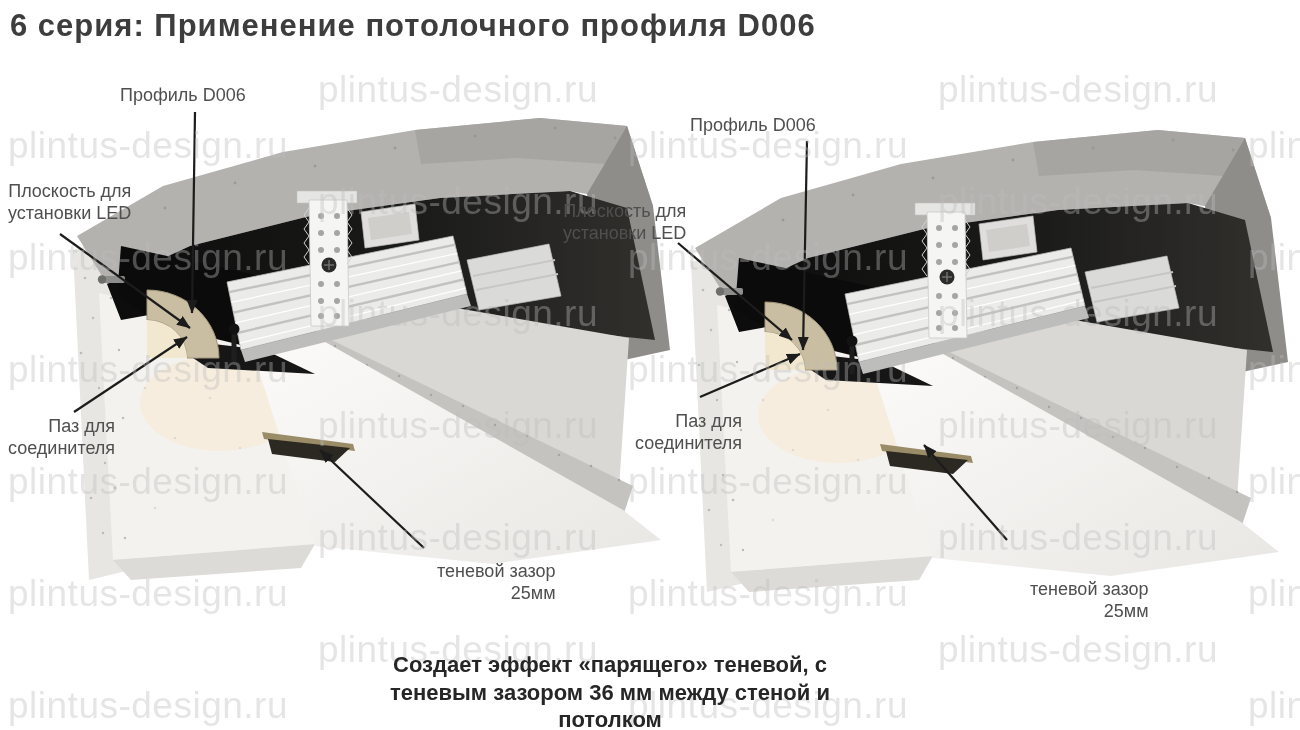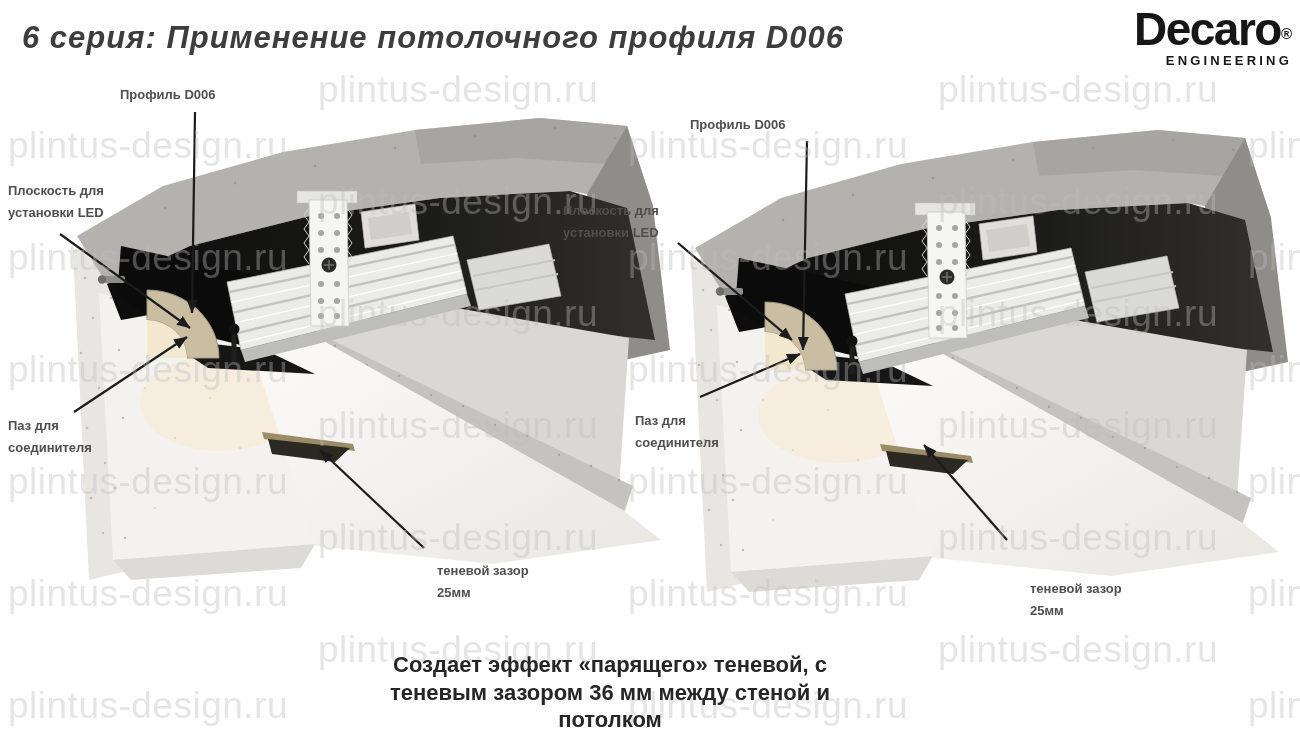--- a/index.html
+++ b/index.html
@@ -1,28 +1,28 @@
 <!DOCTYPE html>
 <html style="--title-color: #3d3d3d; --label-color: #4f4f4f; --caption-color: #262626; --logo-color: #161616; --arrow-color: #1c1c1c; --wm-color: #bdbdbd;"><head>
 <meta charset="utf-8">
 <style>
   html,body{margin:0;padding:0;background:#ffffff;}
   .canvas{position:relative;width:1300px;height:730px;background:#fff;overflow:hidden;
           font-family:"Liberation Sans",sans-serif;}
   svg.scene{position:absolute;left:0;top:0;display:block;}
   .ann{stroke:var(--arrow-color,#1c1c1c);stroke-width:2.2;fill:none;}
   #arr path{fill:var(--arrow-color,#1c1c1c);}
-  .page-title{position:absolute;left:10px;top:8px;margin:12px;font-size:31px;font-weight:700;
-              letter-spacing:1px;color:var(--title-color,#3d3d3d);white-space:nowrap;font-style:italic;}
+  .page-title{position:absolute;left:10px;top:8px;margin:0;font-size:31px;font-weight:700;
+              letter-spacing:1px;color:var(--title-color,#3d3d3d);white-space:nowrap;}
   .logo{position:absolute;right:8px;top:4px;text-align:right;color:var(--logo-color,#161616);}
   .logo .brand{font-size:46px;font-weight:800;letter-spacing:-1.5px;line-height:1.1;}
   .logo .reg{font-size:15px;vertical-align:super;font-weight:700;}
   .logo .sub{font-size:13px;font-weight:700;letter-spacing:3.2px;margin-top:-2px;}
-  .ann-label{position:absolute;font-size:13px;font-weight:700;line-height:22px;
-             color:var(--label-color,#4f4f4f);white-space:pre-line;}
+  .ann-label{position:absolute;font-size:18px;font-weight:400;line-height:22px;
+             color:var(--label-color,#4f4f4f);white-space:pre-line;text-align:right;}
   .caption{position:absolute;left:310px;top:651px;width:600px;text-align:center;
            font-size:22px;font-weight:700;line-height:27.5px;color:var(--caption-color,#262626);}
   .wm{position:absolute;font-size:37px;letter-spacing:.5px;white-space:nowrap;
       color:var(--wm-color,#bdbdbd);opacity:.38;pointer-events:none;text-align:right;}
 </style>
 </head>
 <body>
 
 <div class="canvas">
 
@@ -205,24 +205,20 @@
       <span class="wm" style="left: 1248px; top: 125px;">plintus-design.ru</span>
       <span class="wm" style="left: 1248px; top: 237px;">plintus-design.ru</span>
       <span class="wm" style="left: 1248px; top: 349px;">plintus-design.ru</span>
       <span class="wm" style="left: 1248px; top: 461px;">plintus-design.ru</span>
       <span class="wm" style="left: 1248px; top: 573px;">plintus-design.ru</span>
       <span class="wm" style="left: 1248px; top: 685px;">plintus-design.ru</span>
     </div>
 
   <h1 class="page-title">6 серия: Применение потолочного профиля D006</h1>
 
-  <div class="logo">
-    <div><span class="brand">Decaro</span><span class="reg">®</span></div>
-    <div class="sub">ENGINEERING</div>
-  </div>
 
   <div class="ann-label" style="left:120px;top:84px">Профиль D006</div>
   <div class="ann-label" style="left:8px;top:180px">Плоскость для
 установки LED</div>
   <div class="ann-label" style="left:8px;top:415px">Паз для
 соединителя</div>
   <div class="ann-label" style="left:437px;top:560px">теневой зазор
 25мм</div>
 
   <div class="ann-label" style="left:690px;top:114px">Профиль D006</div>

